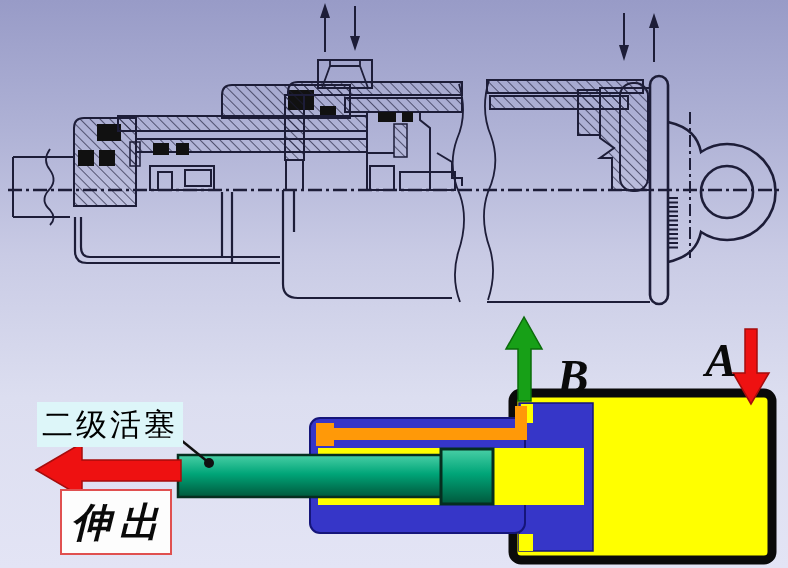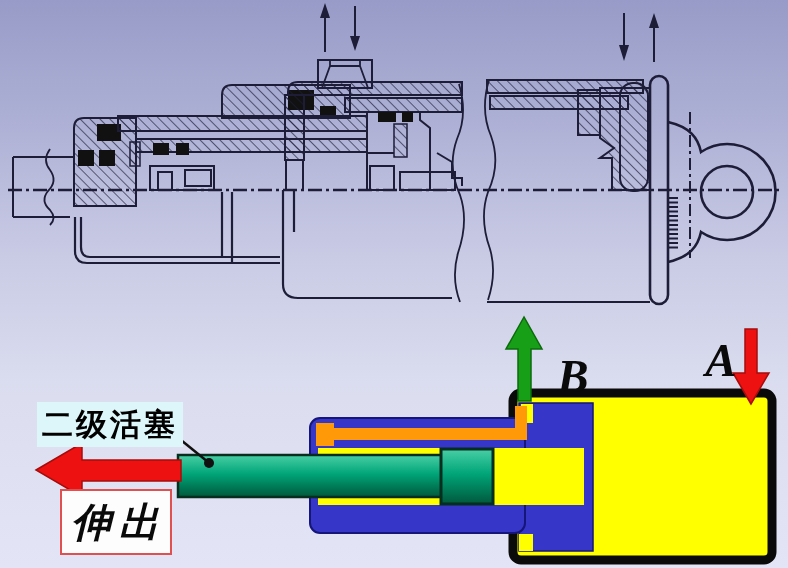--- a/index.html
+++ b/index.html
@@ -5,21 +5,21 @@
   html,body{margin:0;padding:0;}
   #stage{
     position:relative;width:788px;height:568px;overflow:hidden;
     background:linear-gradient(180deg,#989bc7 0%,#aeb1d5 22%,#c9cbe5 45%,#dcdef0 70%,#e3e4f5 100%);
     font-family:"Liberation Sans", sans-serif;
   }
   #stage svg{position:absolute;left:0;top:0;}
   .overlay{position:absolute;display:flex;align-items:center;justify-content:center;}
   .label-piston{
     left:37px;top:402px;width:146px;height:45px;
-    background:#ddf6f9;color:#000;font-size:31px;font-weight:700;letter-spacing:3px;
+    background:#ddf6f9;color:#000;font-size:31px;font-weight:400;letter-spacing:3px;
     white-space:nowrap;
   }
   .label-extend{
     left:60px;top:489px;width:112px;height:66px;
     background:#fdfdfd;border:2px solid #e05050;
     color:#0a0a0a;font-size:40px;font-weight:bold;font-style:italic;letter-spacing:8px;
     padding-left:6px;box-sizing:border-box;white-space:nowrap;
   }
   .port-letter{
     font-family:"Liberation Serif", serif;font-style:italic;font-weight:bold;

